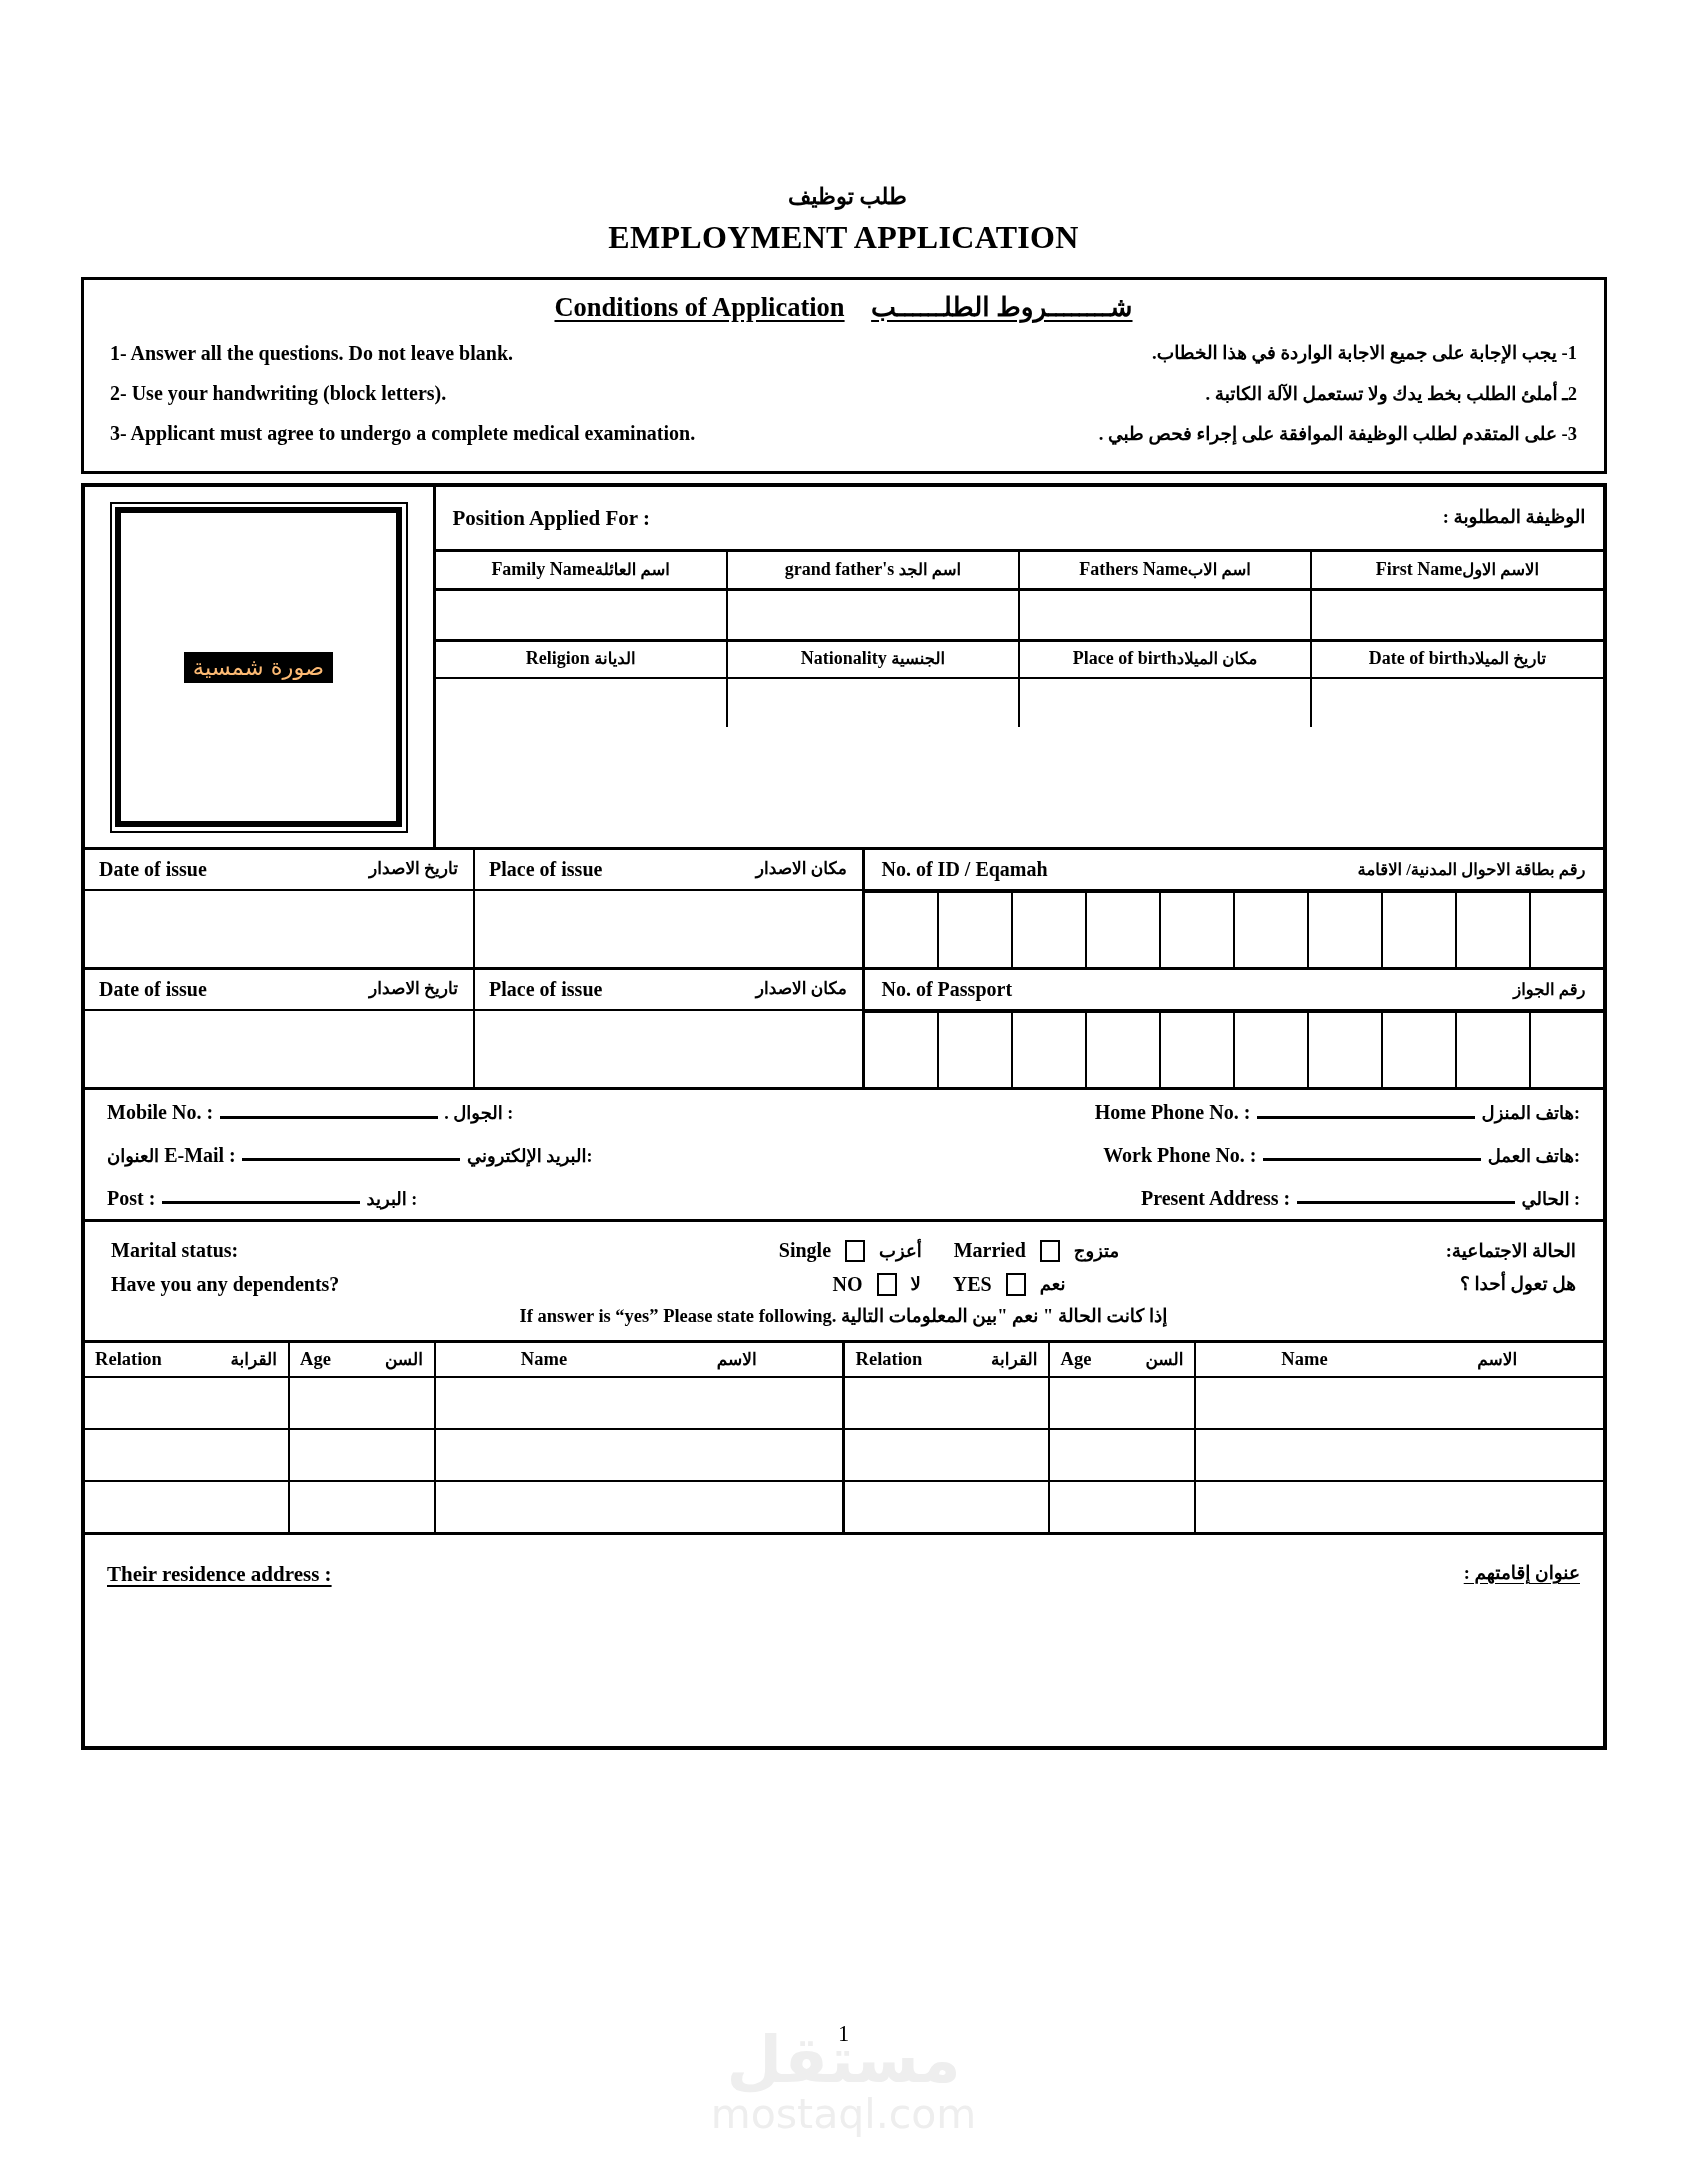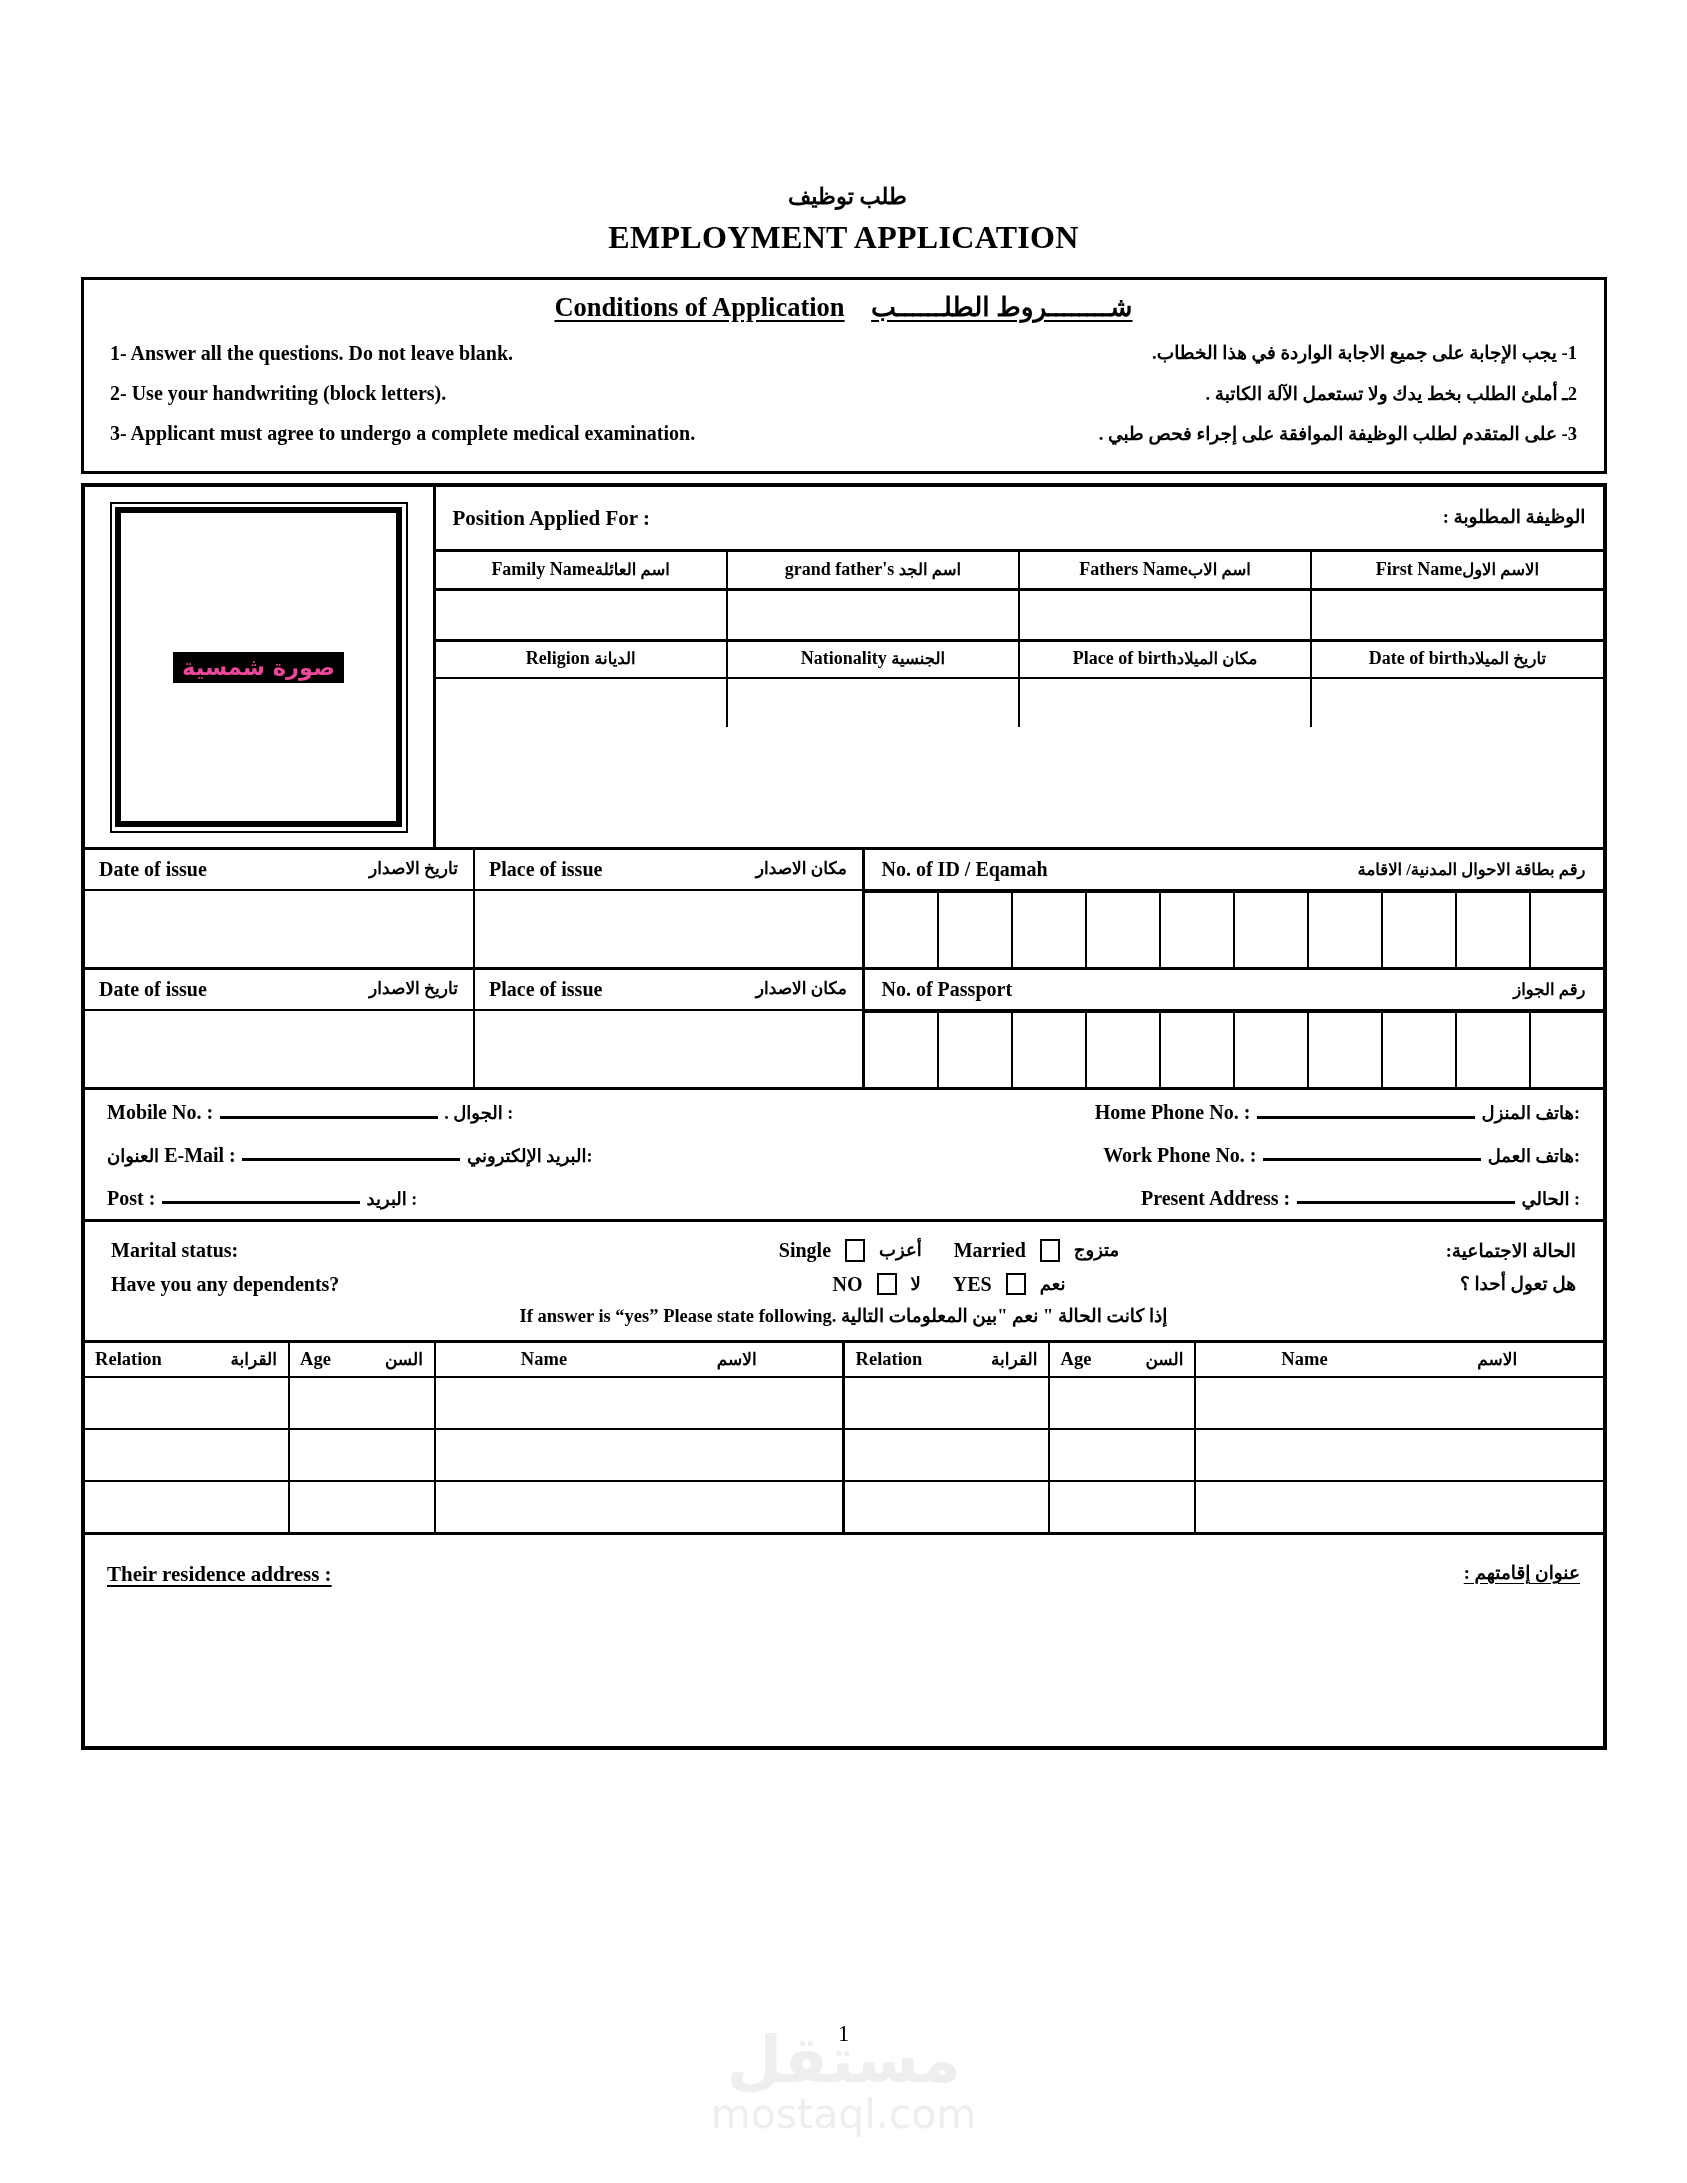--- a/index.html
+++ b/index.html
@@ -61,22 +61,22 @@
     box-sizing:border-box;
     padding:3.3px;
   }
   .photo-inner {
     width:100%; height:100%;
     border:6px solid #000;
     box-sizing:border-box;
     display:flex; align-items:center; justify-content:center;
   }
   .photo-label {
-    background:#000; color:#ec4899;
-    font-size:22.5px; font-weight:bold;
+    background:#000; color:#fdba74;
+    font-size:22.5px; font-weight:normal;
     padding:2.6px 9.3px; direction:rtl;
     font-family:"DejaVu Sans", sans-serif;
   }
   .top-right { flex:1; display:flex; flex-direction:column; }
 
   .fav-pos-row { display:flex; border-bottom:3.3px solid #000; }
   .fav-cell { width:404px; box-sizing:border-box; border-right:2px solid #000; padding:9.3px 20px 10.6px 20px; }
   .fav-head { display:flex; justify-content:center; gap:26.5px; font-size:17px; font-weight:bold; padding-bottom:2.6px;}
   .fav-head .ar { direction:rtl; }
   .fav-line { display:flex; align-items:flex-end; justify-content:space-between; padding:4.6px 17px 1.3px 17px; font-size:17px; font-weight:bold;}
@@ -123,21 +123,21 @@
   .c-seg { display:flex; align-items:flex-end; }
   .c-rule { width:218px; border-bottom:3.3px solid #000; margin:0 6.6px 5.3px 6.6px; height:0.7px; }
   .c-rule.sm { width:198px; }
   .ar-s { direction:rtl; font-size:18px; }
 
   
   .marital { padding:12px 26.5px 5.3px 26.5px; }
   .mar-row { display:flex; align-items:center; justify-content:space-between; padding:5.3px 0; font-size:20px; font-weight:bold;}
   .mar-left { width:423px; }
   .mar-mid { display:flex; align-items:center; gap:32px; }
-  .opt { display:flex; gap:14px; }
+  .opt { display:flex; align-items:center; gap:14px; }
   .chk { width:20px; height:22.5px; border:2.6px solid #000; display:inline-block; box-sizing:border-box;}
   .mar-right { direction:rtl; font-size:18.5px; text-align:right; min-width:212px; }
   .ifyes { text-align:center; font-size:18.5px; font-weight:bold; padding:4px 0 8px 0; }
   .ifyes .ar { direction:rtl; }
 
   
   .dep-head { display:flex; border-top:3.3px solid #000; border-bottom:2.6px solid #000; }
   .dep-head > div, .dep-body-row > div { box-sizing:border-box; border-right:2px solid #000; }
   .dep-head > div:last-child, .dep-body-row > div:last-child { border-right:none; }
   .dep-relation { width:205px; }

